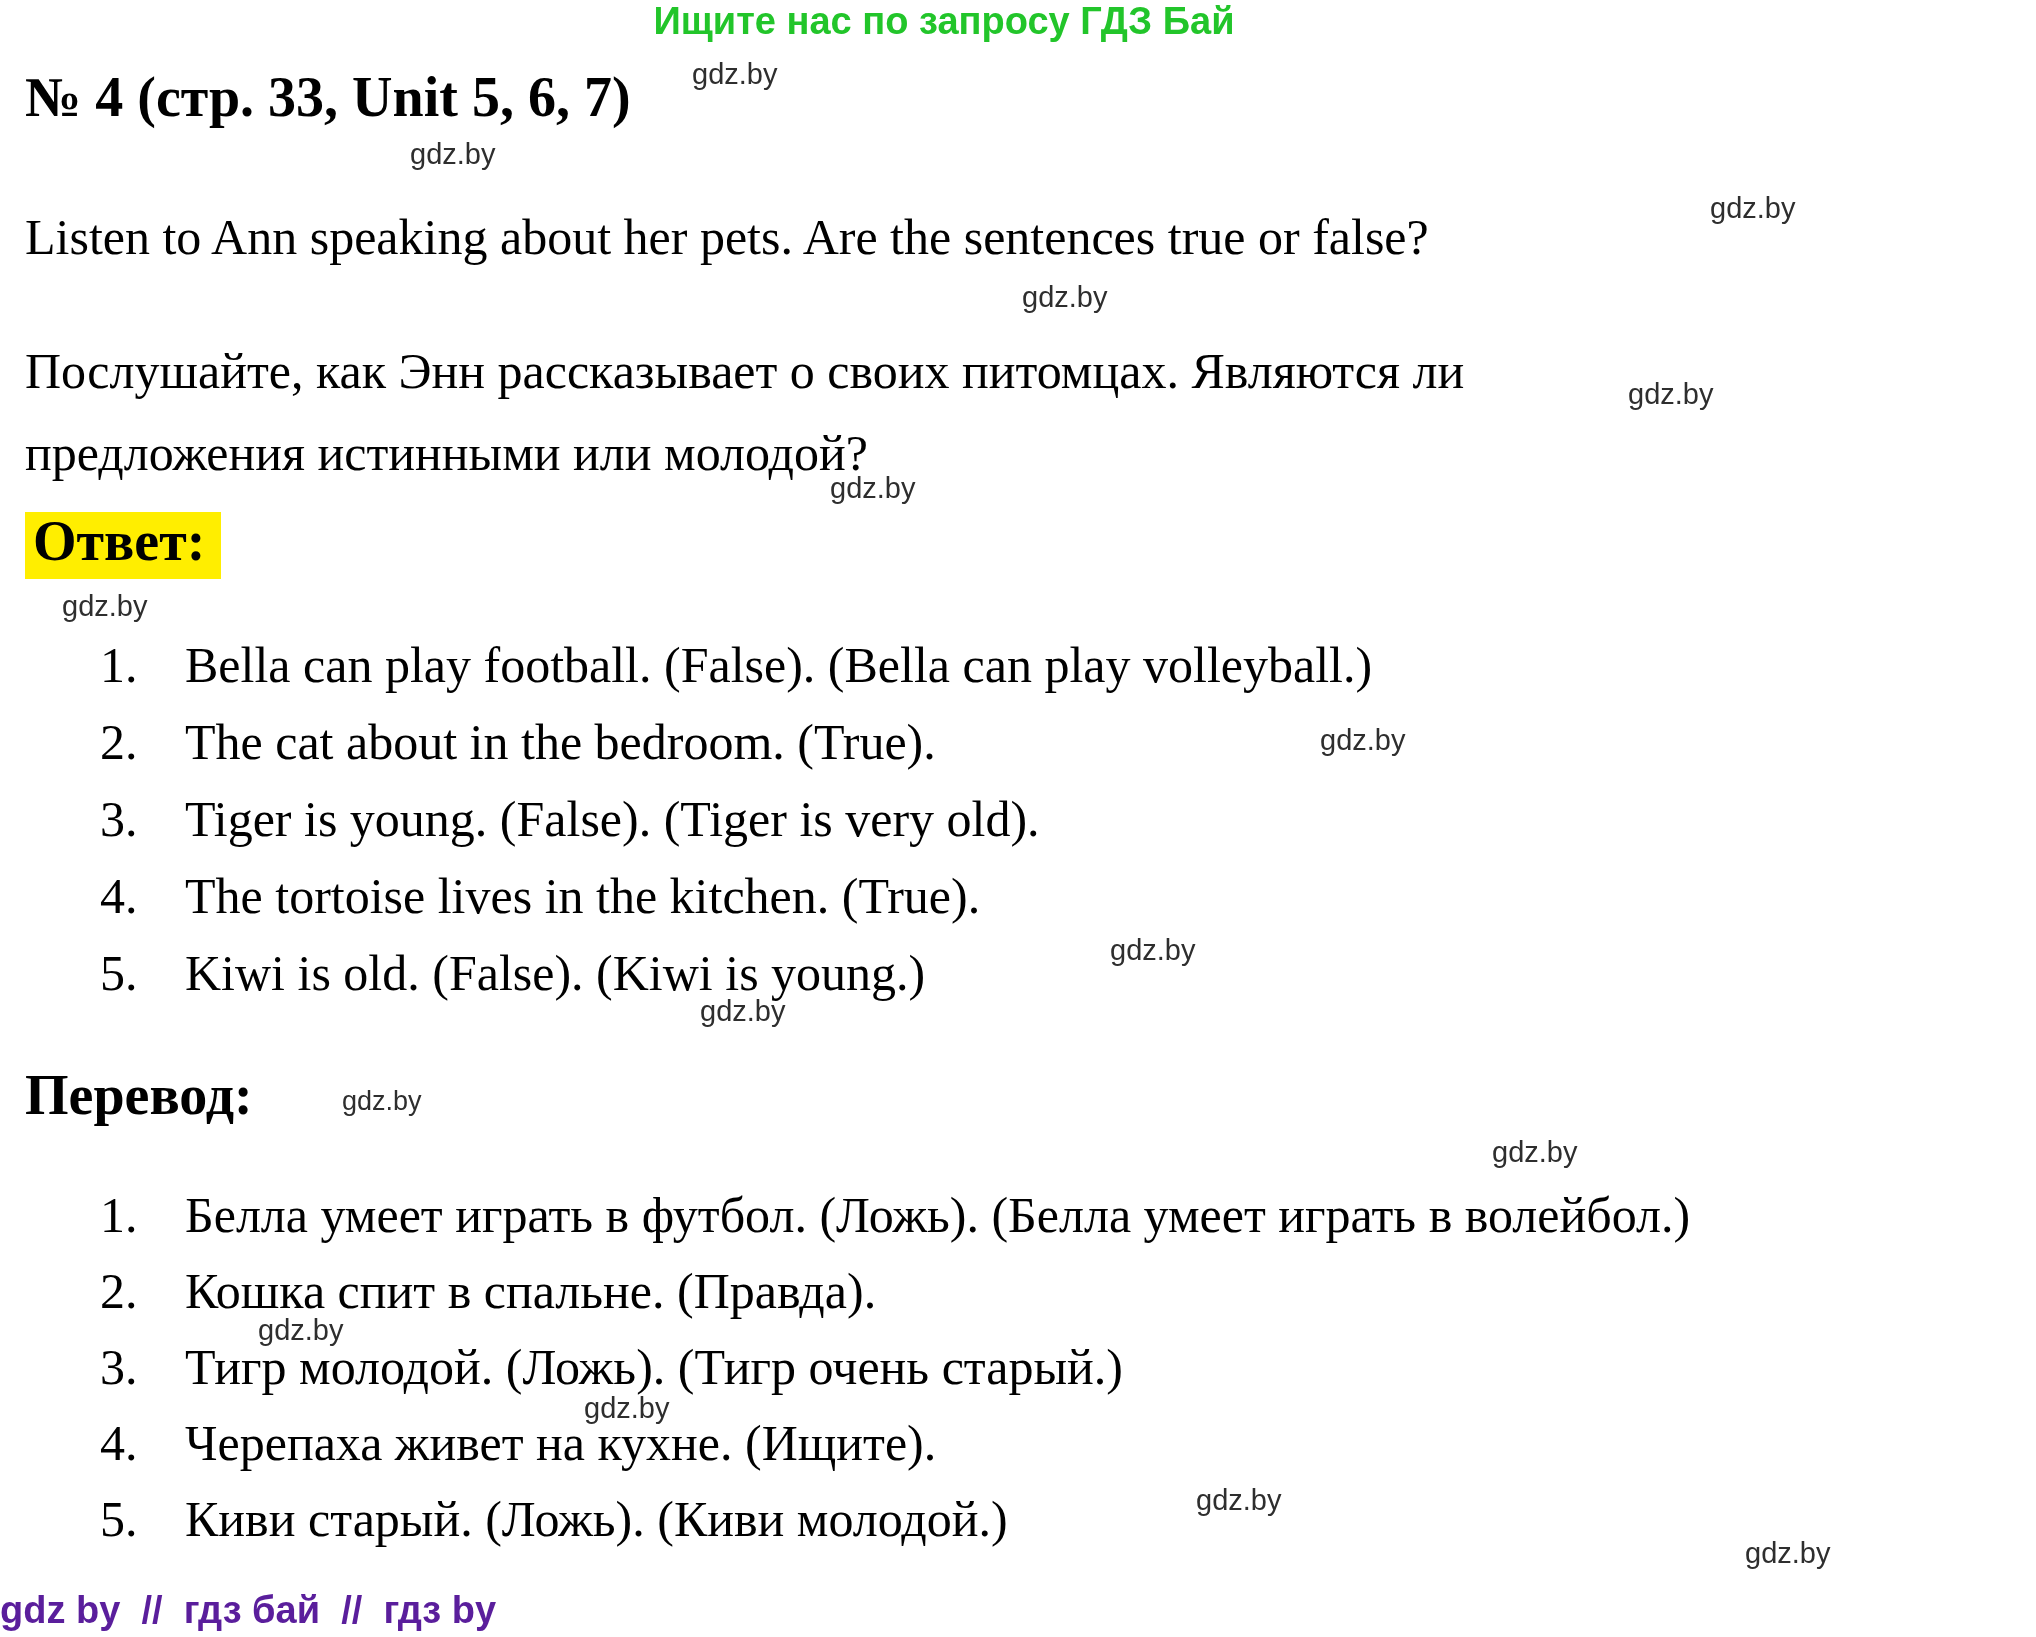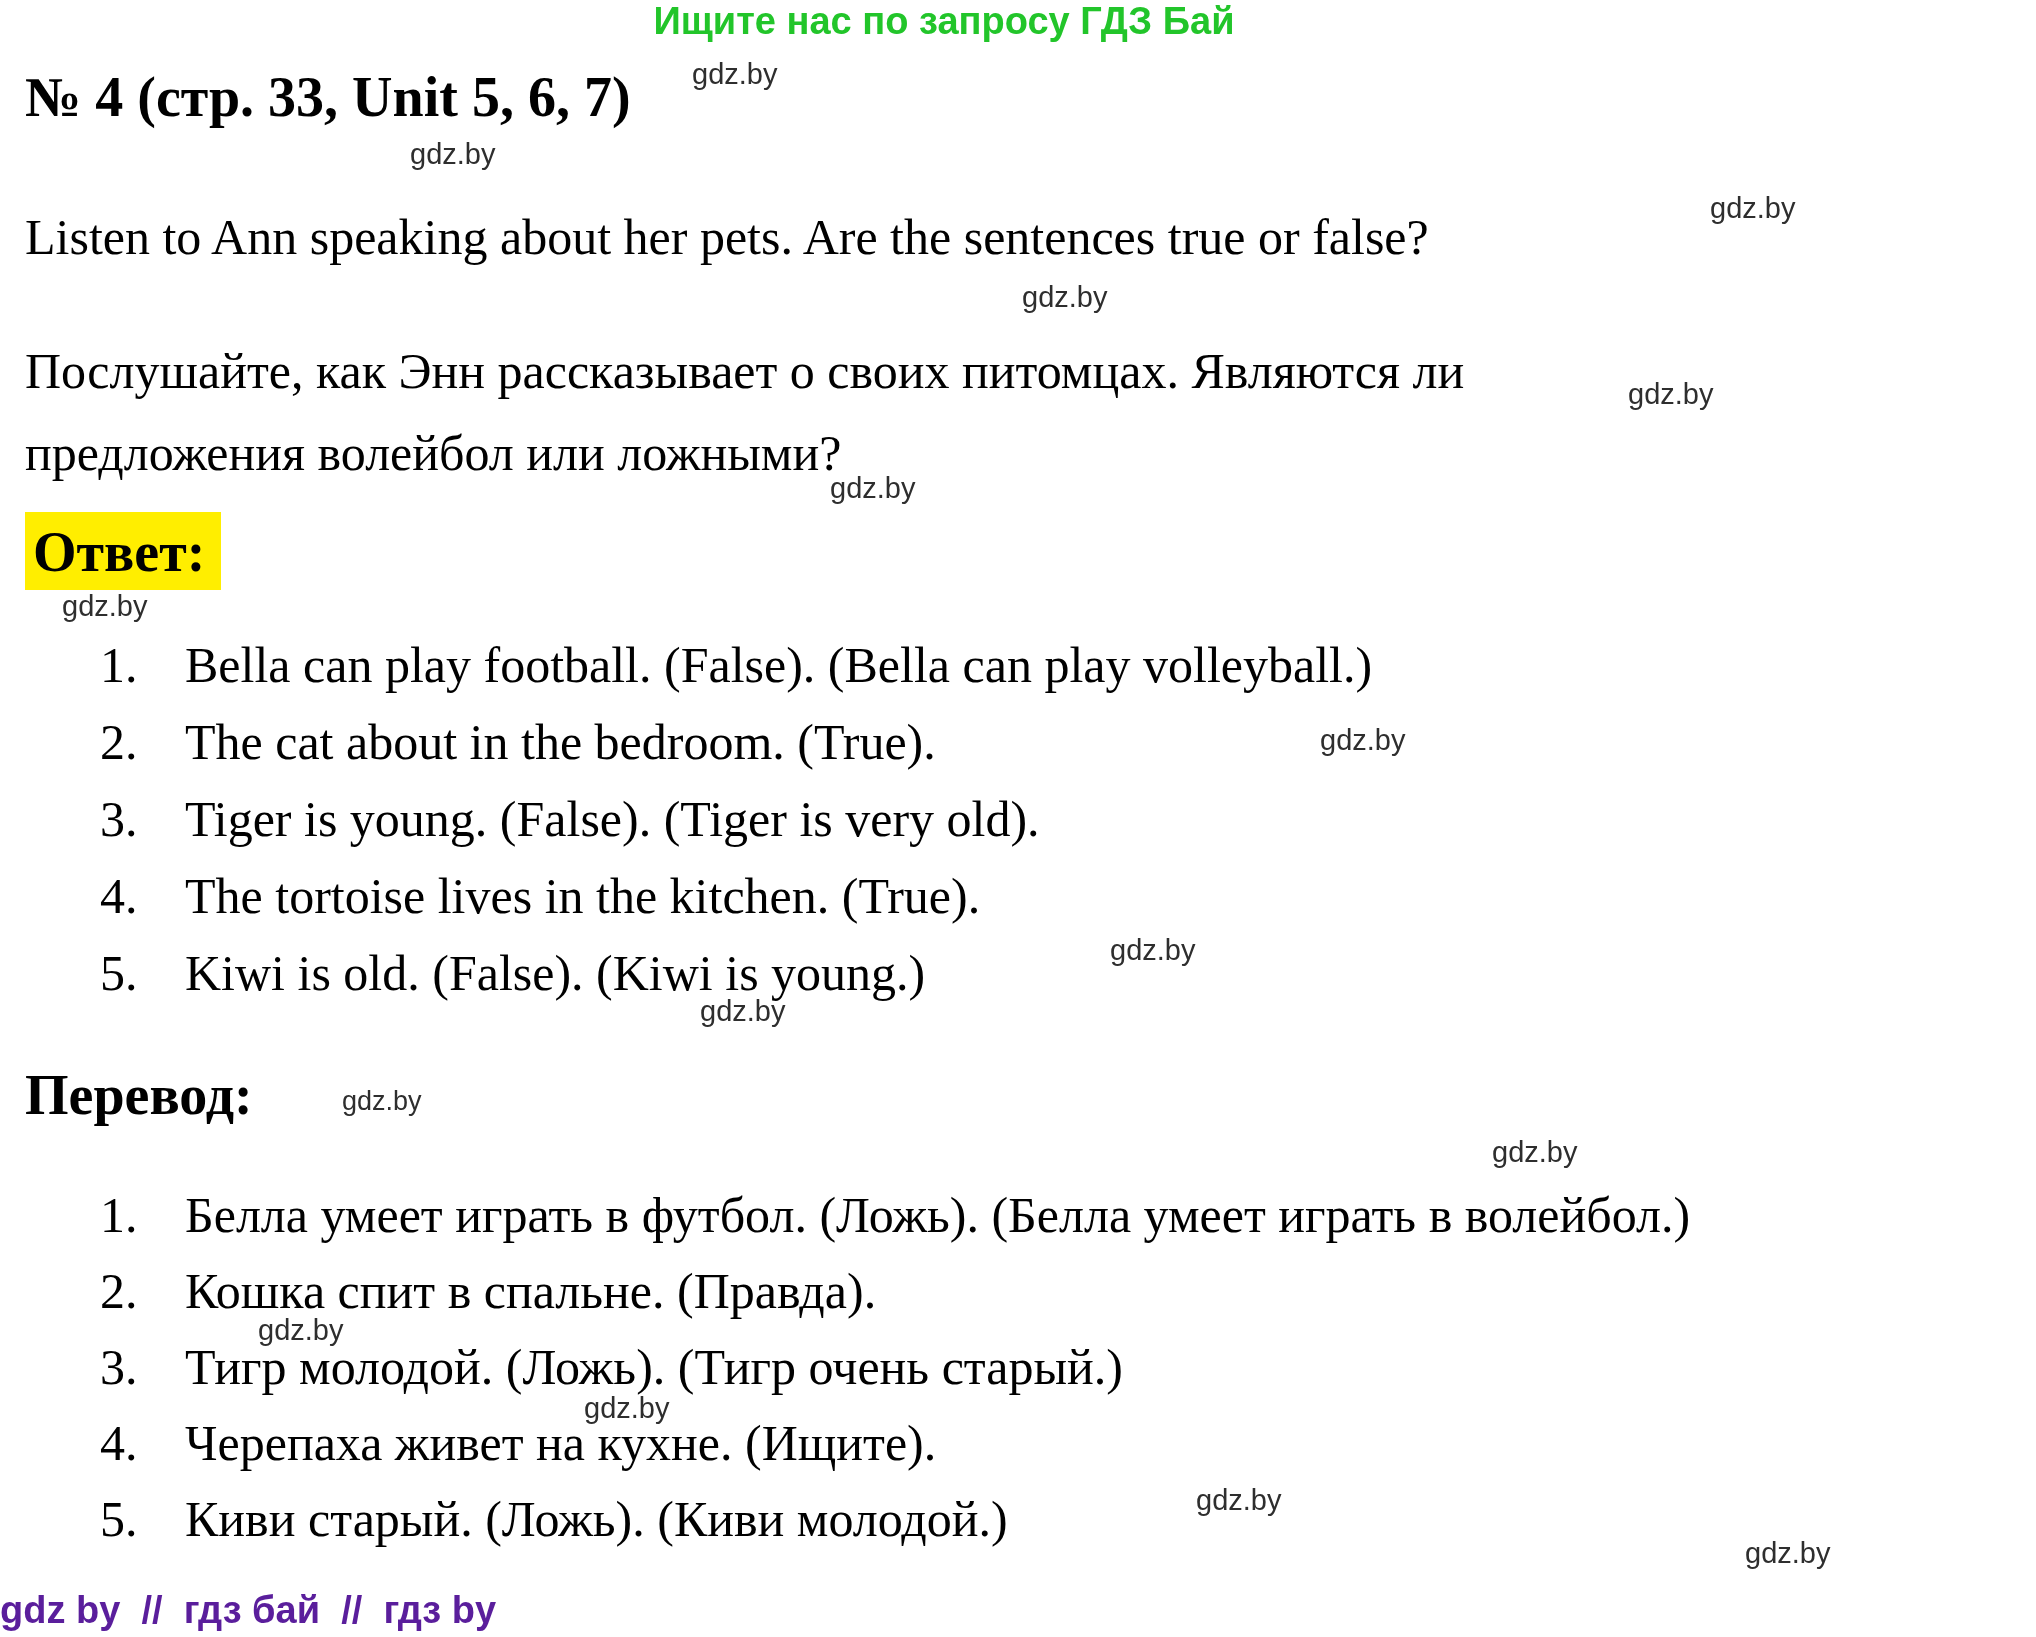--- a/index.html
+++ b/index.html
@@ -37,21 +37,21 @@
     position: absolute;
     font-size: 56px;
     font-weight: bold;
     line-height: 58px;
     white-space: nowrap;
   }
   .answer-heading-wrap { left: 25px; top: 512px; }
   .answer-heading-wrap .hl {
     display: inline-block;
     background: #ffee00;
-    padding: 11px 16px 9px 8px;
+    padding: 0 16px 9px 8px;
   }
   .translation-heading-wrap { left: 25px; top: 1066px; }
   
   .instruction-en {
     position: absolute;
     left: 25px; top: 206px;
     font-size: 50px;
     line-height: 62px;
     white-space: nowrap;
   }
@@ -103,21 +103,21 @@
 
 <div class="page">
 
   <div class="promo" style="color: rgb(34, 197, 42);">Ищите нас по запросу ГДЗ Бай</div>
 
   <div class="task-title">№ 4 (стр. 33, Unit 5, 6, 7)</div>
 
   <div class="instruction-en">Listen to Ann speaking about her pets. Are the sentences true or false?</div>
   <div class="instruction-ru">
     <div>Послушайте, как Энн рассказывает о своих питомцах. Являются ли</div>
-    <div>предложения волейбол или ложными?</div>
+    <div>предложения истинными или молодой?</div>
   </div>
 
   <div class="section-heading answer-heading-wrap">
     <span class="hl" style="background: rgb(255, 238, 0);">Ответ:</span>
   </div>
 
   <div class="num-list en-list">
     <div class="row">
       <span class="num">1.</span>
       <span class="txt">Bella can play football. (False). (Bella can play volleyball.)</span>

